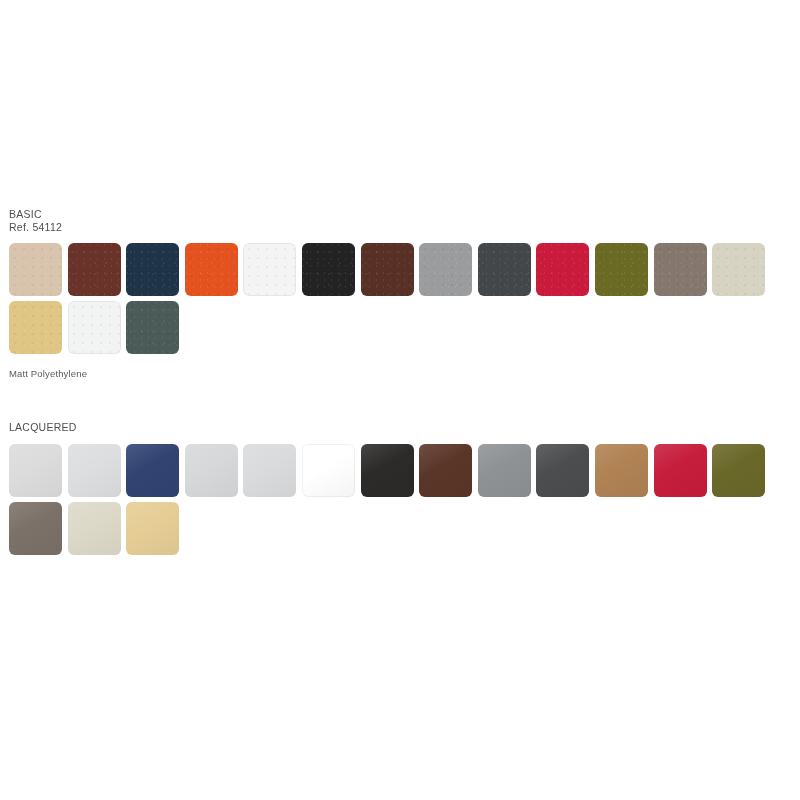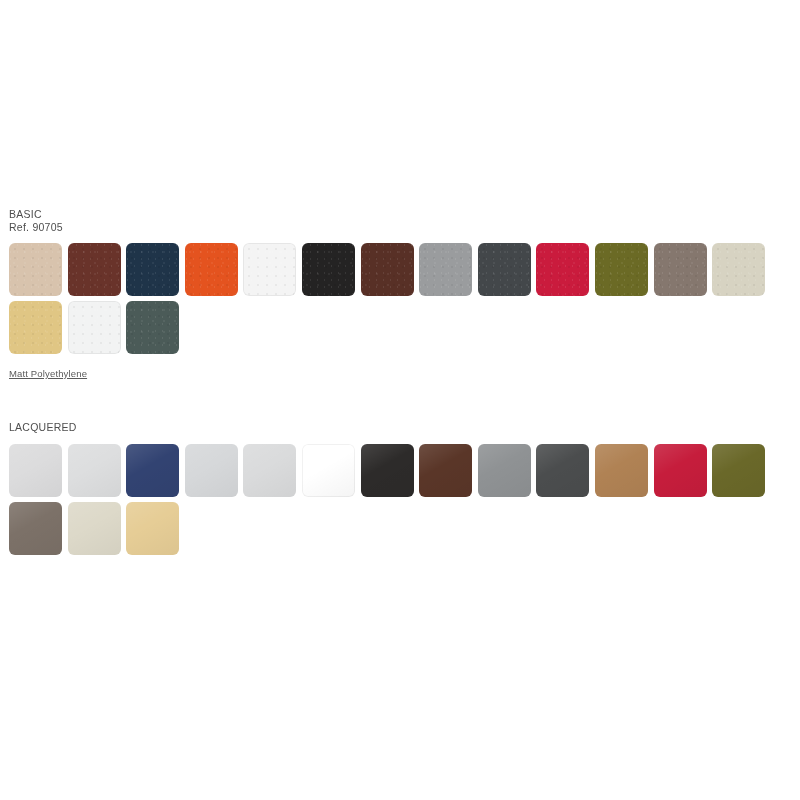--- a/index.html
+++ b/index.html
@@ -83,32 +83,31 @@
     box-shadow: inset 0 0 0 1px rgba(0,0,0,0.055);
   }
 
   .caption {
     margin-top: 9px;
     padding-left: 9px;
     color: #5a5a5a;
     font-size: 9.5px;
     line-height: 12px;
     letter-spacing: 0.15px;
-    text-decoration: underline;
   }
 </style>
 </head>
 <body style="background: rgb(255, 255, 255);">
 
 <div class="sheet">
 
   <div class="section" id="section-basic">
     <div class="section-head">
       <span class="section-title">BASIC</span>
-      <span class="section-ref">Ref. 90705</span>
+      <span class="section-ref">Ref. 54112</span>
     </div>
 
     <div class="swatch-grid matt">
       <div class="swatch-row">
         <div class="swatch" title="sand-beige" style="background-color: rgb(216, 195, 173);"></div>
         <div class="swatch" title="dark-maroon" style="background-color: rgb(105, 51, 42);"></div>
         <div class="swatch" title="navy-blue" style="background-color: rgb(31, 52, 73);"></div>
         <div class="swatch" title="orange" style="background-color: rgb(228, 83, 31);"></div>
         <div class="swatch pale" title="white" style="background-color: rgb(244, 244, 244);"></div>
         <div class="swatch" title="black" style="background-color: rgb(36, 35, 35);"></div>

